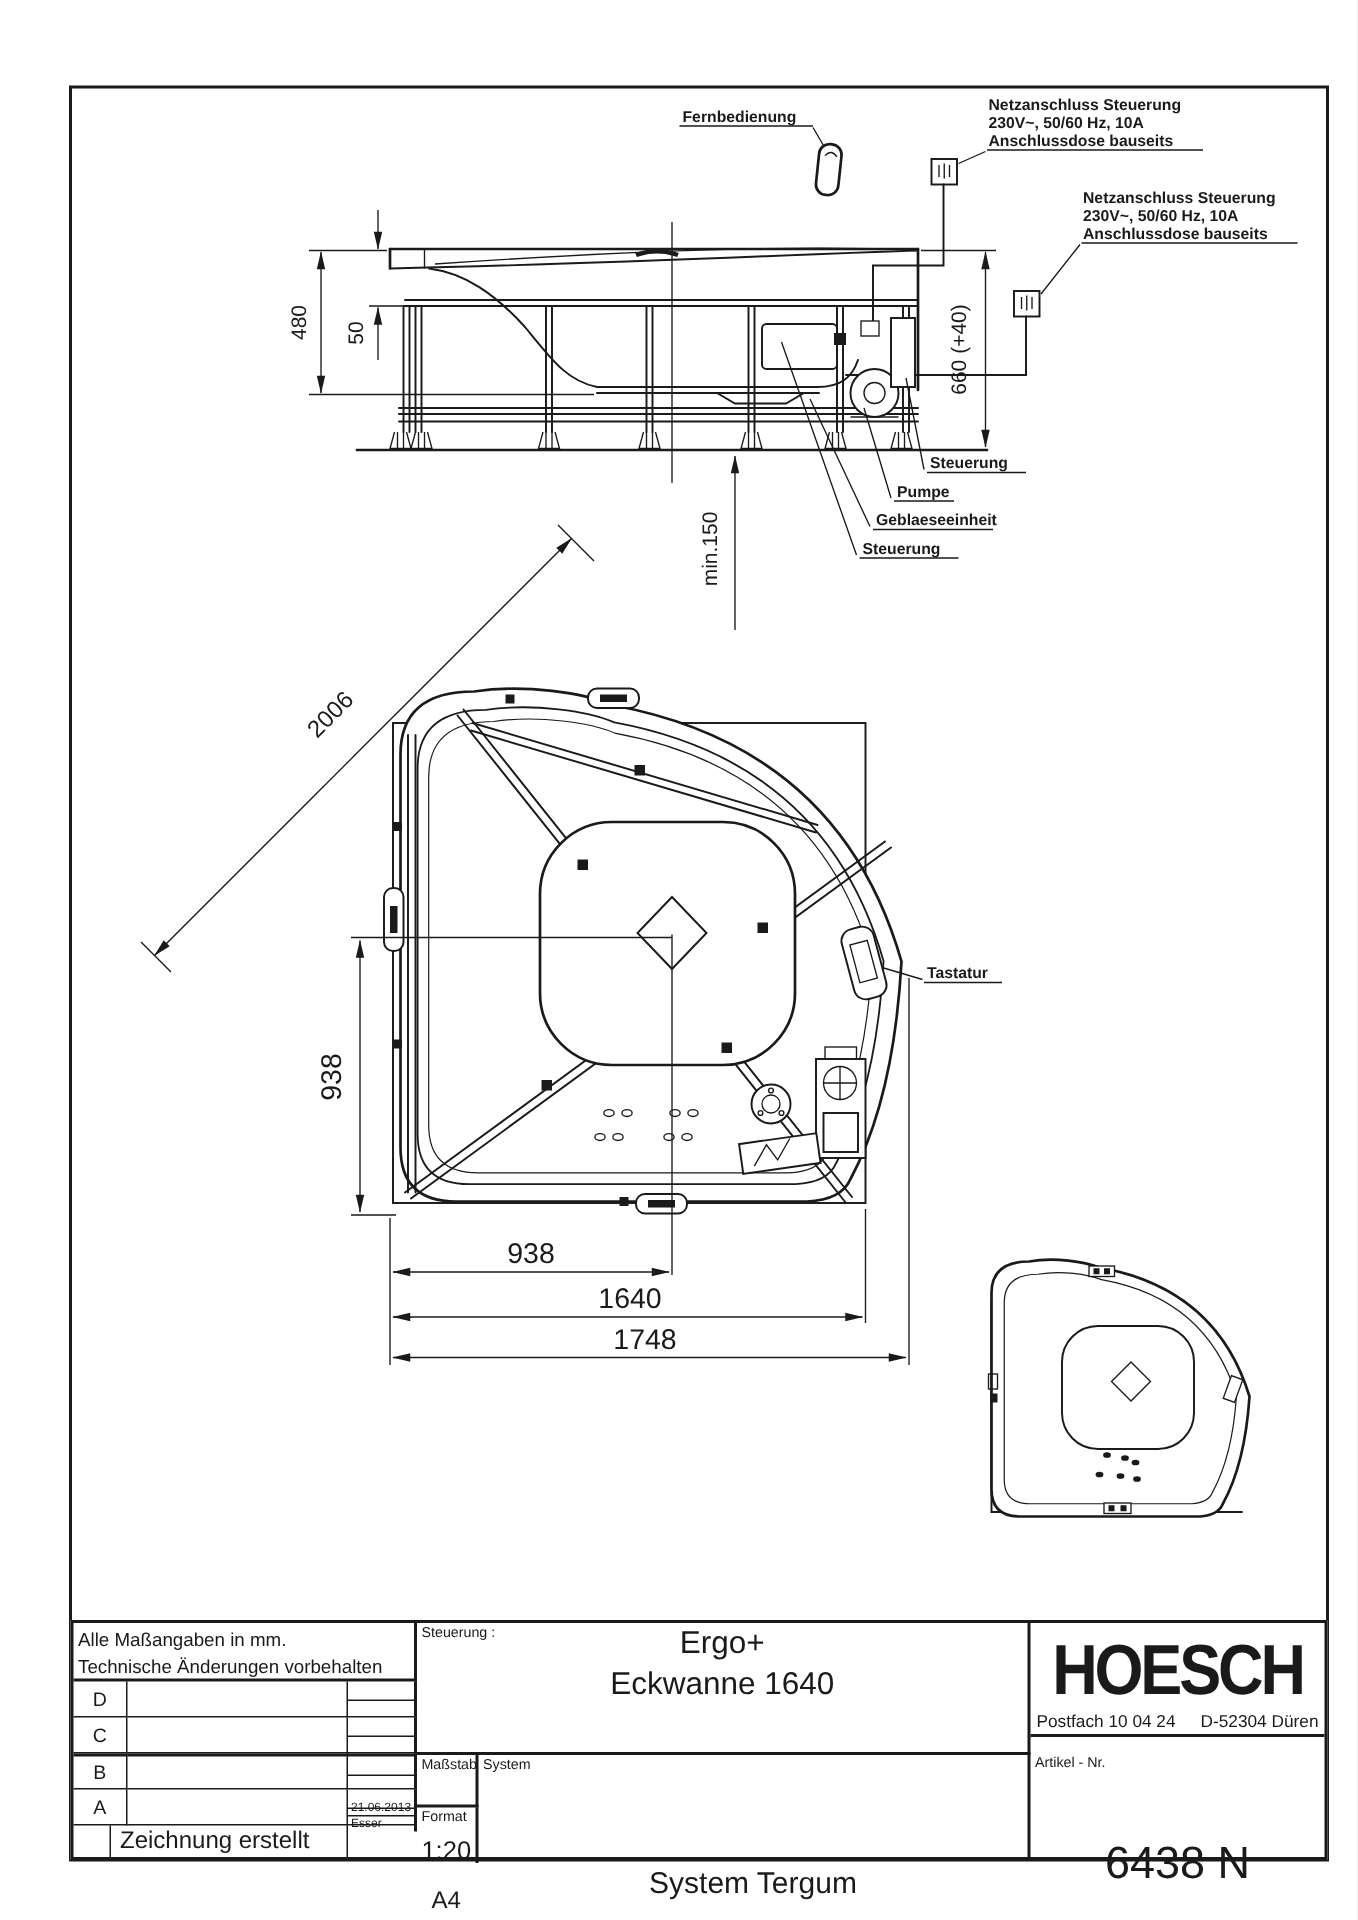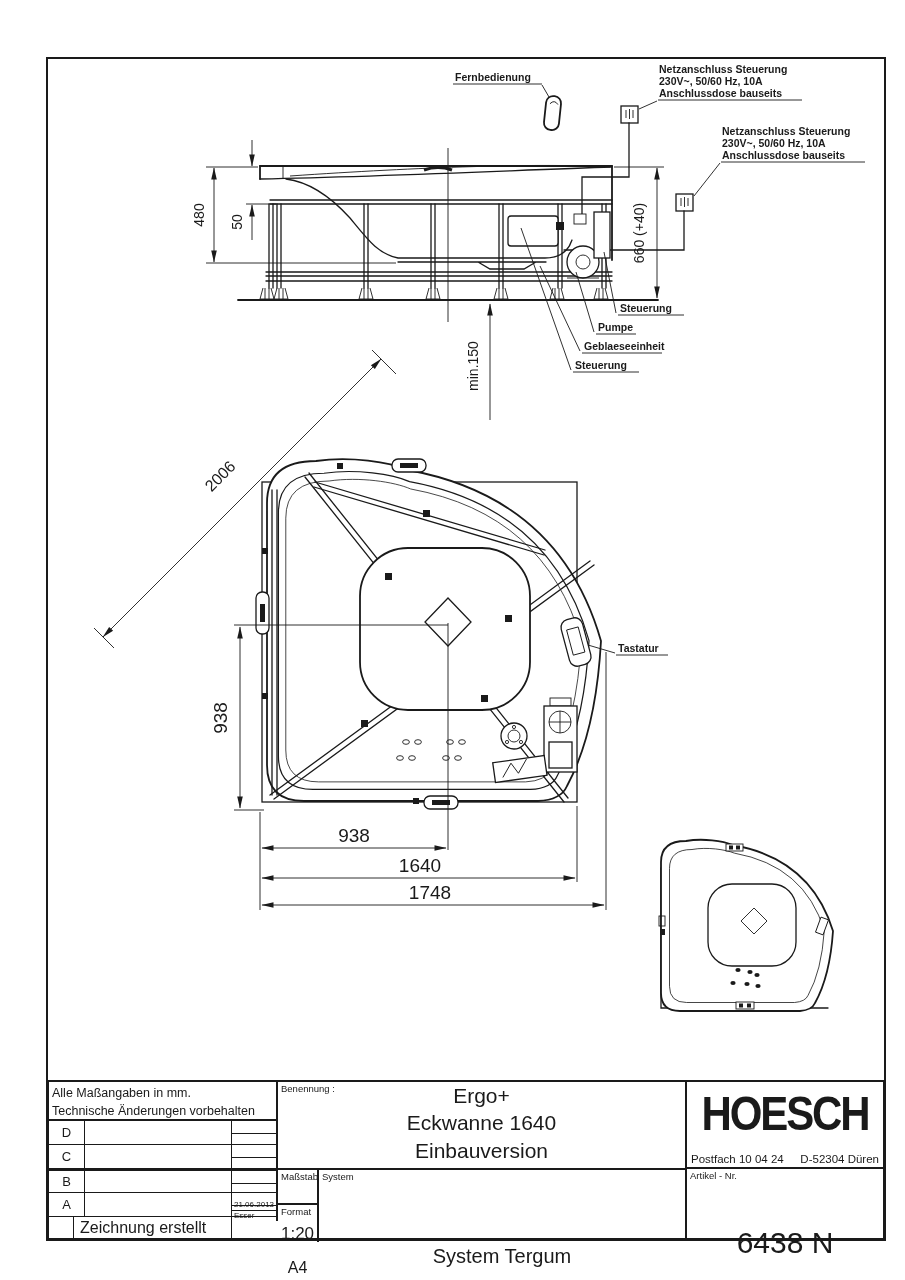--- a/index.html
+++ b/index.html
@@ -338,41 +338,40 @@
       </div>
 
   <div class="cell br1" style="left:0;top:135px;width:25px;height:21px;"></div>
   <div class="cell br1 created" style="left:25px;top:135px;width:158px;height:21px;">Zeichnung erstellt</div>
   <div class="cell br2" style="left:183px;top:118px;width:46px;height:21px;">
     <div class="tiny" style="border-bottom:1px solid #1a1a1a;">21.06.2013</div>
     <div class="tiny">Esser</div>
   </div>
 
   <div class="cell br2 bb2" style="left:229px;top:0;width:409px;height:88px;">
-    <div class="lbl">Benennung :</div>
+    <div class="lbl">Steuerung :</div>
     <div class="titleline" style="top:2px;">Ergo+</div>
     <div class="titleline" style="top:29px;">Eckwanne 1640</div>
-    <div class="titleline" style="top:57px;">Einbauversion</div>
   </div>
 
   <div class="cell br2 bb2" style="left:229px;top:88px;width:41px;height:35px;">
     <div class="lbl">Maßstab</div>
     <div class="valC" style="top:13px;font-size:17px;">1:20</div>
   </div>
   <div class="cell br2" style="left:229px;top:123px;width:41px;height:37px;">
     <div class="lbl">Format</div>
     <div class="valC" style="top:13px;font-size:16px;">A4</div>
   </div>
 
   <div class="cell br2" style="left:270px;top:88px;width:368px;height:68px;">
     <div class="lbl">System</div>
     <div class="valC" style="top:34px;font-size:20px;">System Tergum</div>
   </div>
 
-  <div class="cell bb2" style="left:638px;top:0;width:196px;height:87px;">
+  <div class="cell bb2" style="left:638px;top:0;width:196px;height:76px;">
     <div class="logo">HOESCH</div>
     <div class="addr">
       <span>Postfach 10 04 24</span>
       <span>D-52304 Düren</span>
     </div>
   </div>
   <div class="cell" style="left:638px;top:87px;width:196px;height:69px;">
     <div class="lbl">Artikel - Nr.</div>
     <div class="valC" style="top:16px;font-size:30px;">6438 N</div>
   </div>

